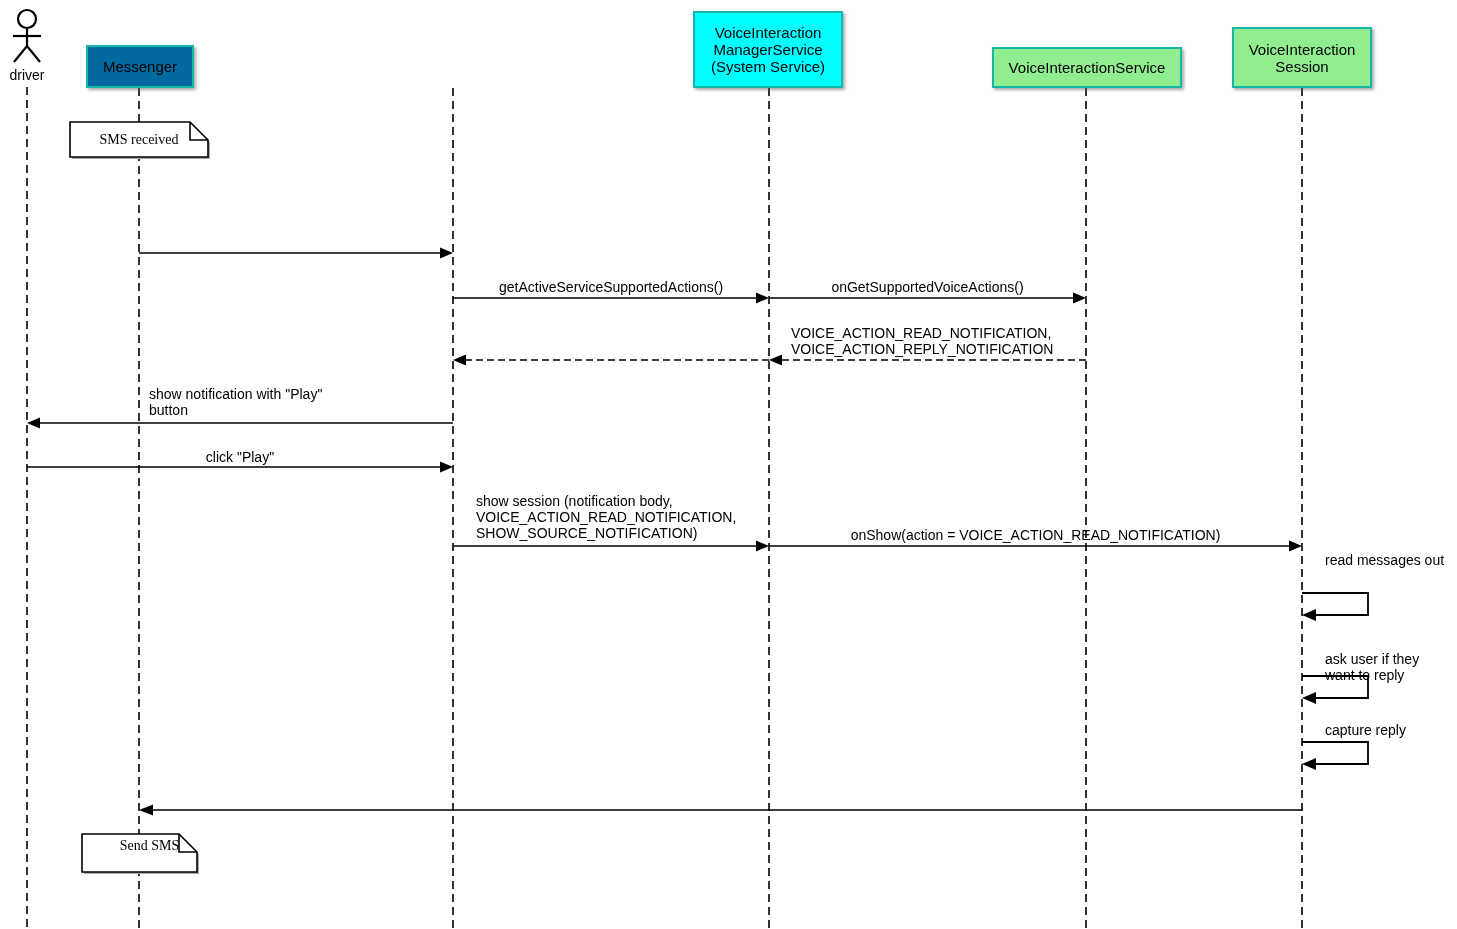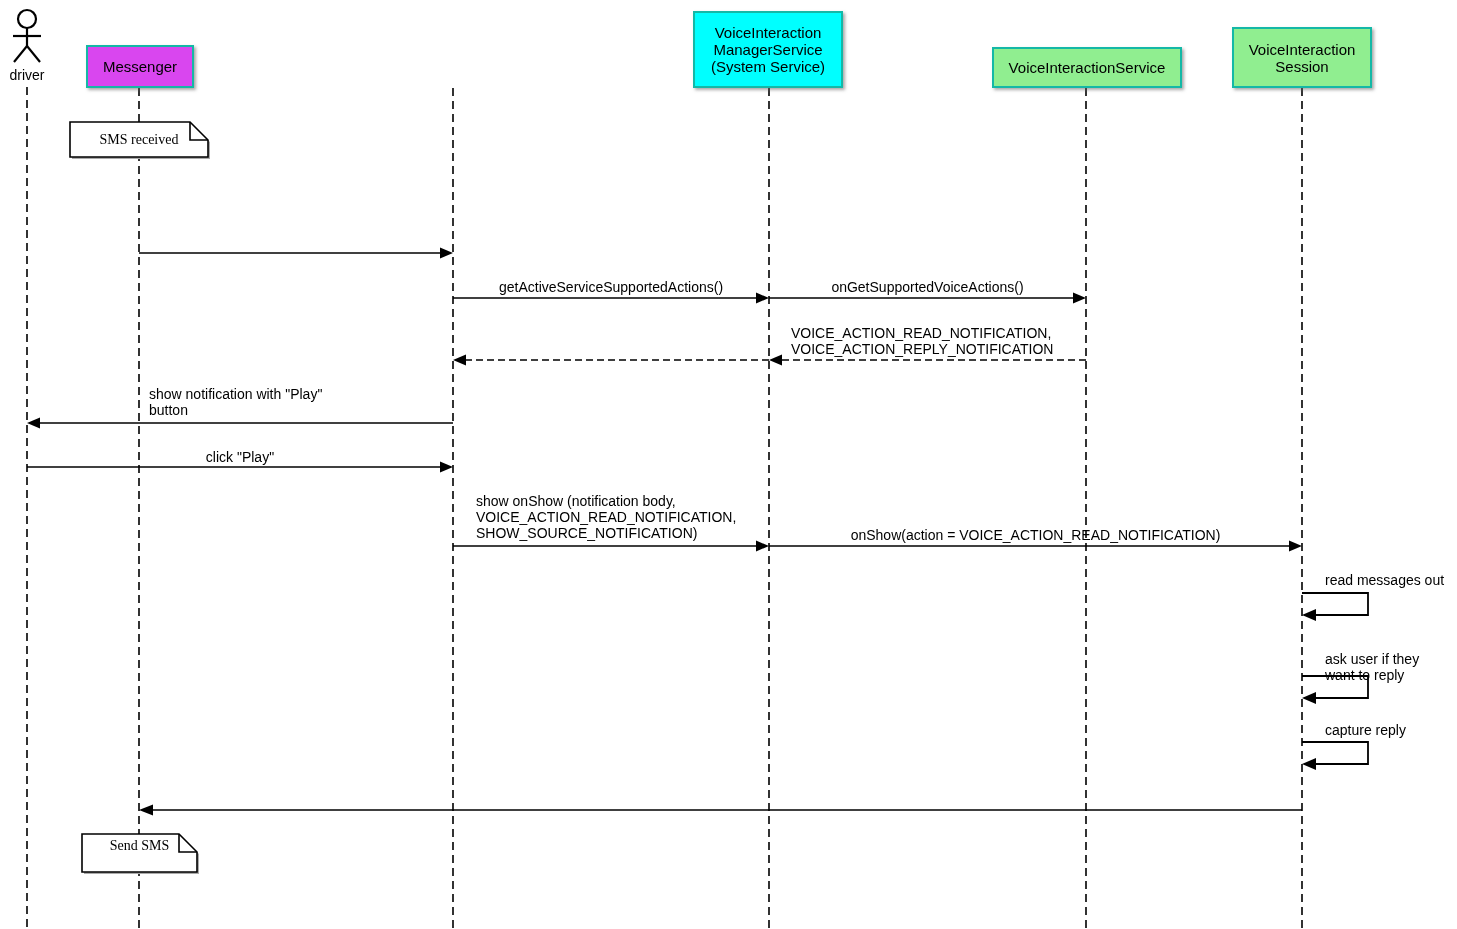--- a/index.html
+++ b/index.html
@@ -97,55 +97,55 @@
 
     <polyline points="1302,742 1368,742 1368,764 1316,764" fill="none" stroke="#000" stroke-width="1.8"></polyline>
     <polygon points="1302,764 1316,758 1316,770" fill="#000"></polygon>
 
     <line x1="1302" y1="810" x2="152" y2="810" stroke="#000" stroke-width="1.4"></line>
     <polygon points="139,810 153,804.5 153,815.5" fill="#000"></polygon>
   </svg>
 
   <div class="actor-label" style="left:0px; top:67px; width:54px;">driver</div>
 
-  <div class="participant p-cyan" style="left: 86px; top: 45px; width: 108px; height: 43px; background: #d946ef;">Messenger</div>
+  <div class="participant p-cyan" style="left: 86px; top: 45px; width: 108px; height: 43px; background: #0369a1;">Messenger</div>
 
 
   <div class="participant p-cyan" style="left: 693px; top: 11px; width: 150px; height: 77px; background: rgb(0, 255, 255);">VoiceInteraction
 ManagerService
 (System Service)</div>
 
   <div class="participant p-green" style="left: 992px; top: 47px; width: 190px; height: 41px; background: rgb(144, 238, 144); text-align: right;">VoiceInteractionService</div>
 
   <div class="participant p-green" style="left: 1232px; top: 27px; width: 140px; height: 61px; background: rgb(144, 238, 144);">VoiceInteraction
 Session</div>
 
   <div class="note-text" style="left:70px; top:122px; width:138px; height:35px;">SMS received</div>
-  <div class="note-text" style="left:82px; top:834px; width:115px; height:24px;">Send SMS</div>
+  <div class="note-text" style="left:82px; top:834px; width:115px; height:24px;padding-left:10px;">Send SMS</div>
 
 
   <div class="msg center" style="left:453px; top:279px; width:316px;">getActiveServiceSupportedActions()</div>
 
   <div class="msg center" style="left:769px; top:279px; width:317px;">onGetSupportedVoiceActions()</div>
 
   <div class="msg" style="left:791px; top:325px; width:300px;">VOICE_ACTION_READ_NOTIFICATION,
 VOICE_ACTION_REPLY_NOTIFICATION</div>
 
   <div class="msg" style="left:149px; top:386px; width:280px;">show notification with "Play"
 button</div>
 
   <div class="msg center" style="left:27px; top:449px; width:426px;">click "Play"</div>
 
-  <div class="msg" style="left:476px; top:493px; width:290px;">show onShow (notification body,
+  <div class="msg" style="left:476px; top:493px; width:290px;">show session (notification body,
 VOICE_ACTION_READ_NOTIFICATION,
 SHOW_SOURCE_NOTIFICATION)</div>
 
   <div class="msg center" style="left:769px; top:527px; width:533px;">onShow(action = VOICE_ACTION_READ_NOTIFICATION)</div>
 
-  <div class="msg" style="left:1325px; top:572px; width:132px;">read messages out</div>
+  <div class="msg" style="left:1325px; top:552px; width:132px;">read messages out</div>
 
   <div class="msg" style="left:1325px; top:639px; width:132px;margin-top:12px;">ask user if they
 want to reply</div>
 
   <div class="msg" style="left:1325px; top:722px; width:132px;">capture reply</div>
 
 
 </div>
 
 </body></html>

